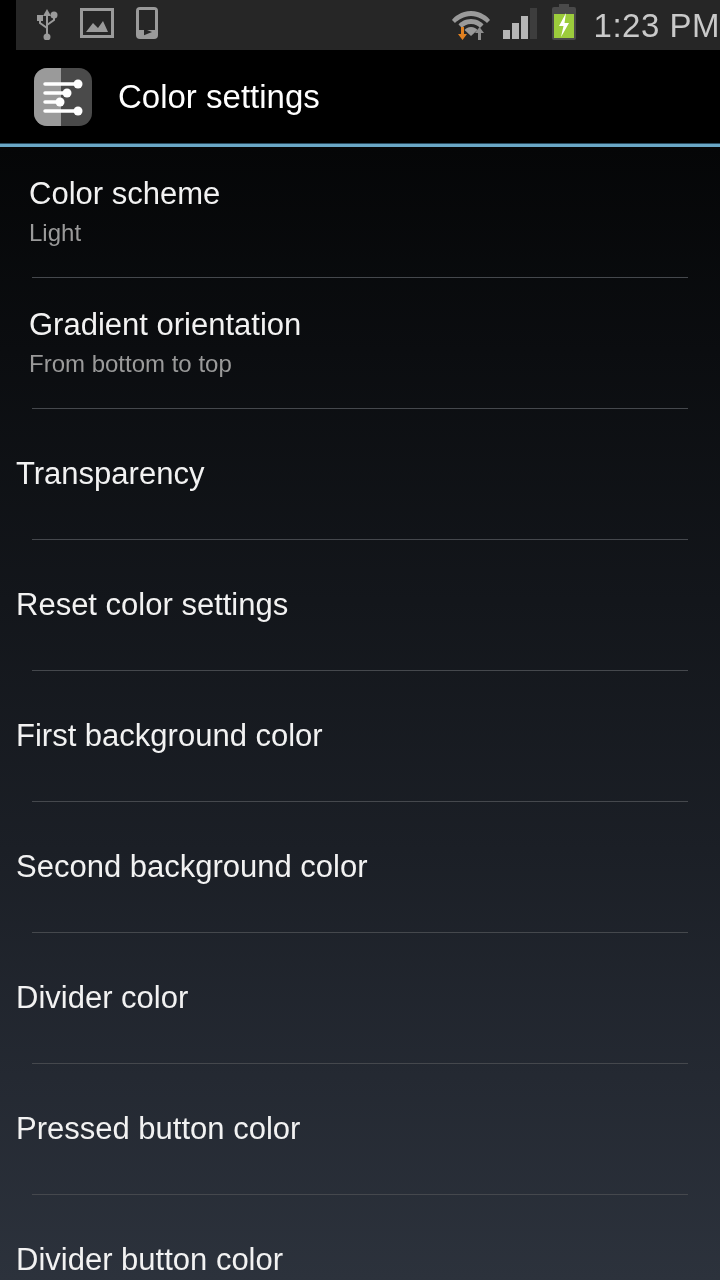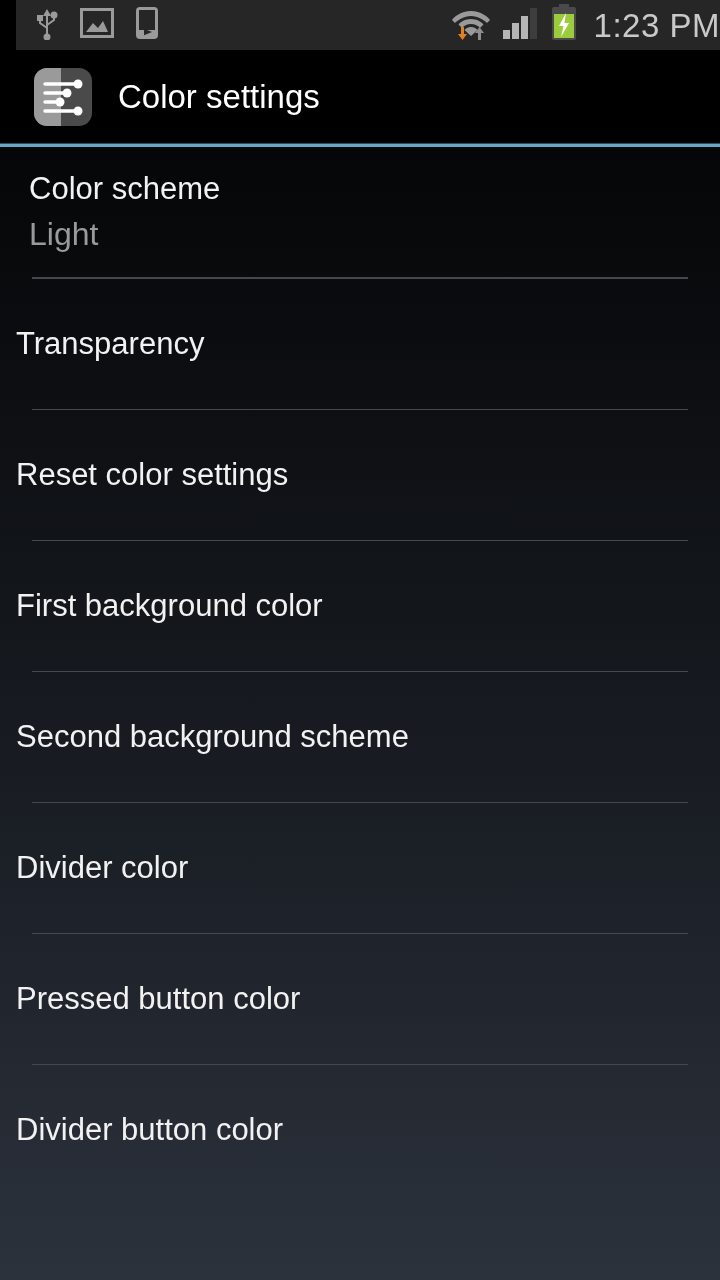--- a/index.html
+++ b/index.html
@@ -106,21 +106,21 @@
   .row.one-line { height:130px;padding-left:16px; }
 
   .row-title {
     color:#f2f2f2;
     font-size:31px;
     line-height:1.15;
     white-space:nowrap;
   }
   .row-sub {
     color:#9a9a9a;
-    font-size:32px;
+    font-size:24px;
     line-height:1.2;
     margin-top:8px;
     white-space:nowrap;
   }
 
   .divider {
     height:1px;
     margin:0 32px;
     background:#45484d;
   }
@@ -219,39 +219,43 @@
   <div id="accent-line"></div>
 
   <div id="list">
 
     <div class="row two-line">
       <div class="row-title">Color scheme</div>
       <div class="row-sub">Light</div>
     </div>
     <div class="divider"></div>
 
+    <div class="row two-line">
+      <div class="row-title">Gradient orientation</div>
+      <div class="row-sub">From bottom to top</div>
+    </div>
     <div class="divider"></div>
 
     <div class="row one-line">
       <div class="row-title">Transparency</div>
     </div>
     <div class="divider"></div>
 
     <div class="row one-line">
       <div class="row-title">Reset color settings</div>
     </div>
     <div class="divider"></div>
 
     <div class="row one-line">
       <div class="row-title">First background color</div>
     </div>
     <div class="divider"></div>
 
     <div class="row one-line">
-      <div class="row-title">Second background scheme</div>
+      <div class="row-title">Second background color</div>
     </div>
     <div class="divider"></div>
 
     <div class="row one-line">
       <div class="row-title">Divider color</div>
     </div>
     <div class="divider"></div>
 
     <div class="row one-line">
       <div class="row-title">Pressed button color</div>

